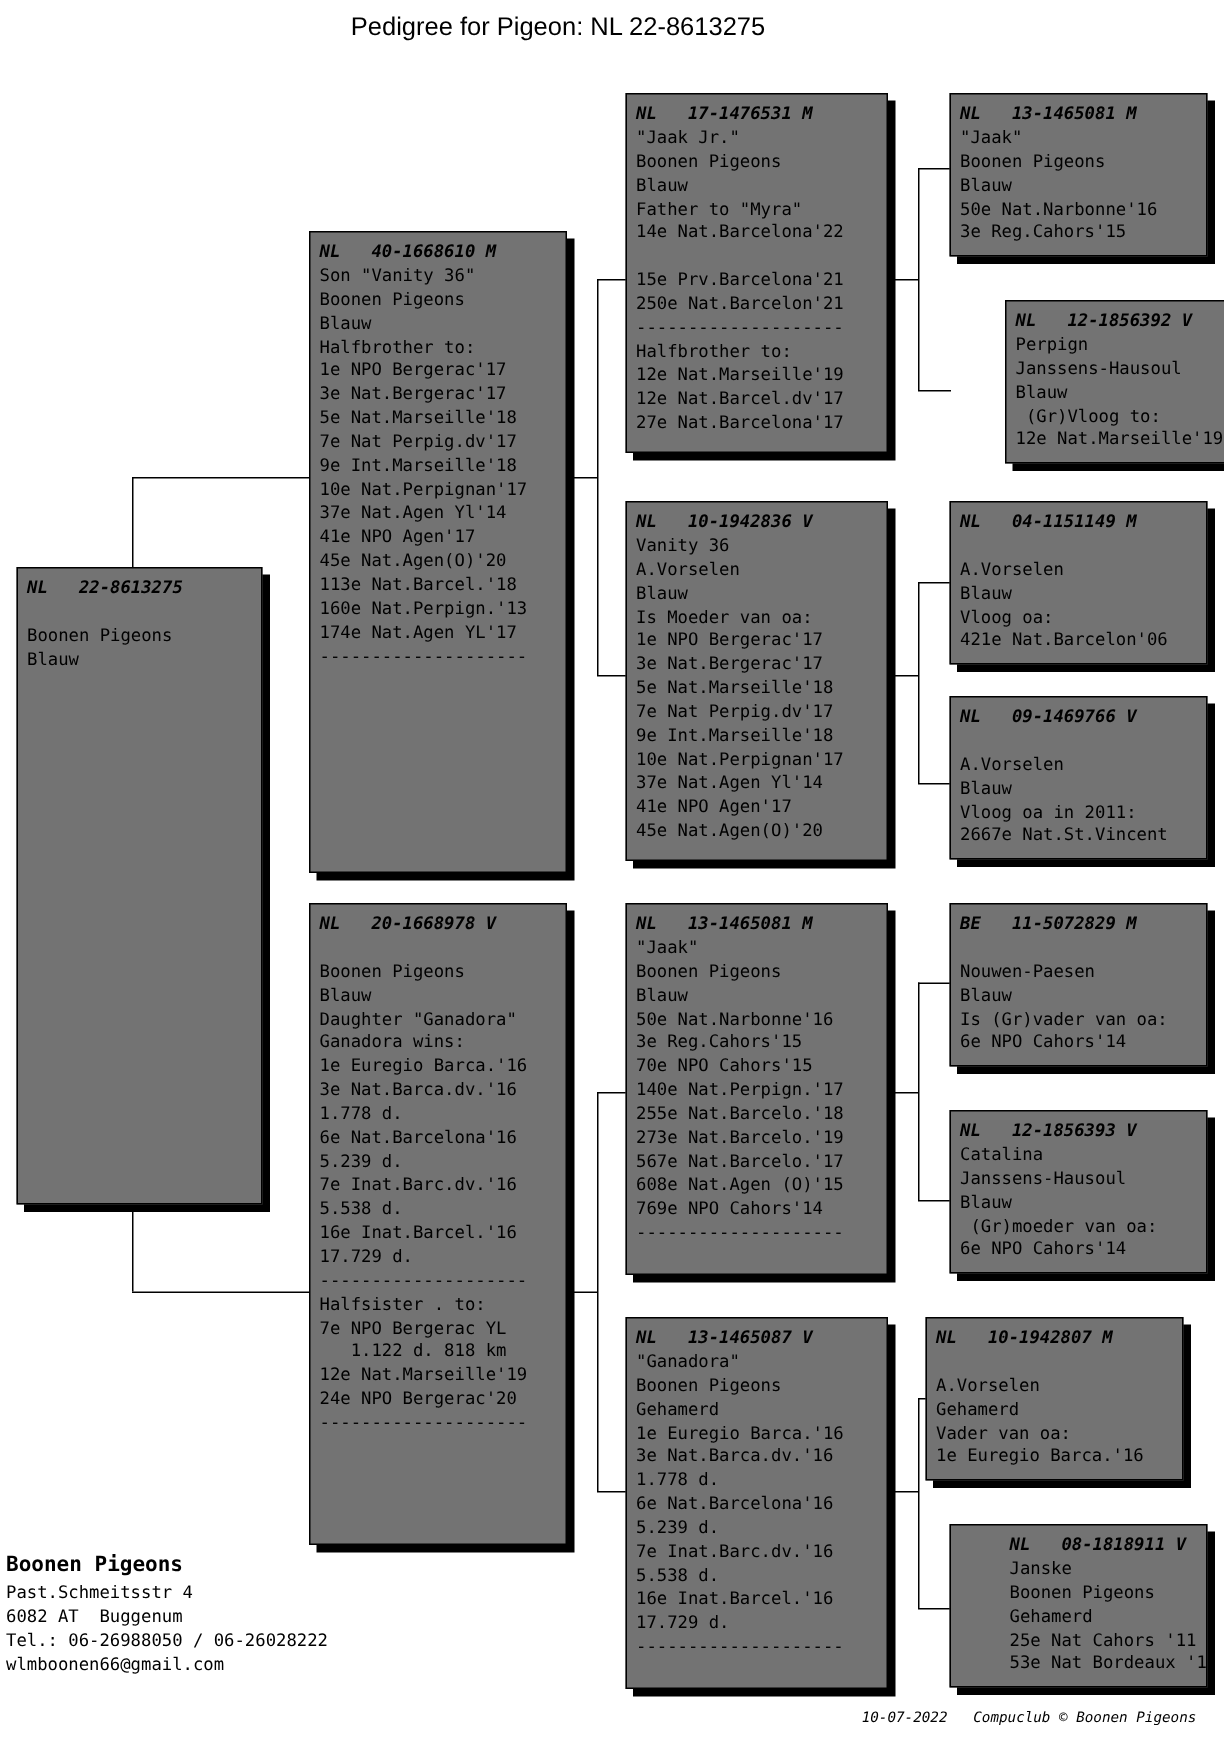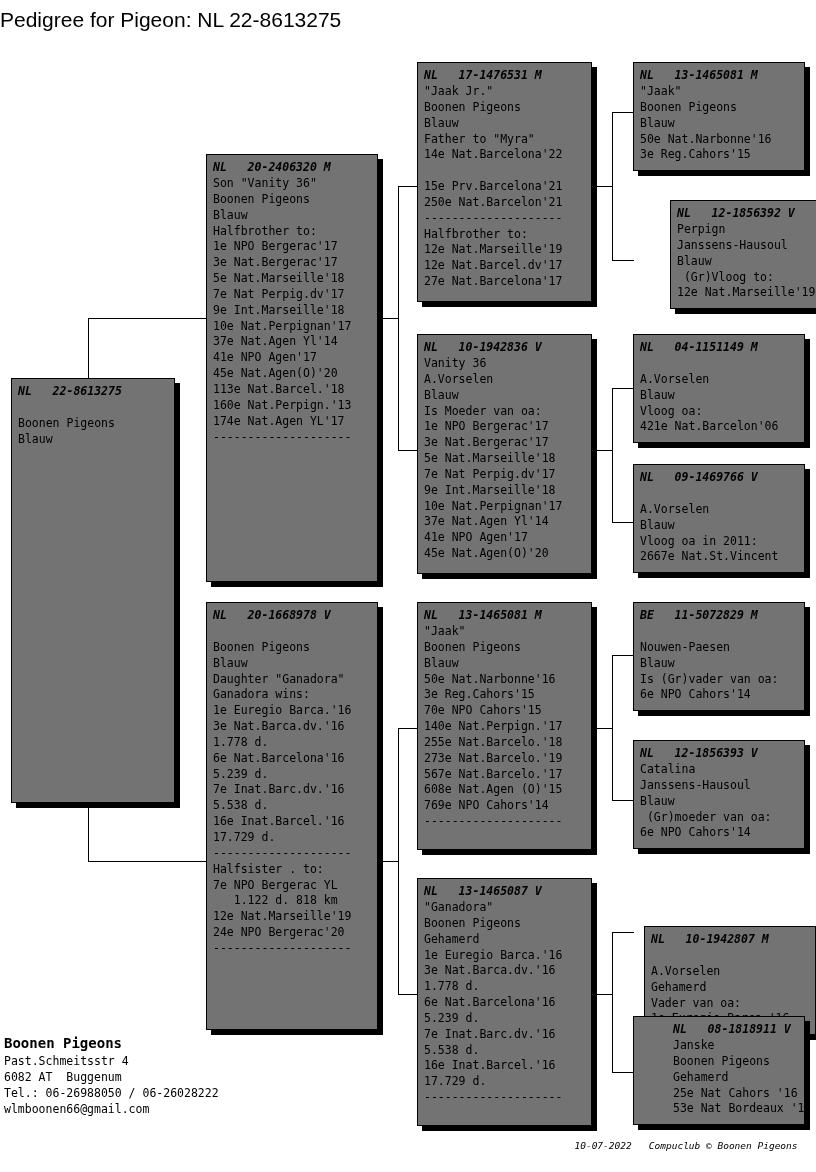--- a/index.html
+++ b/index.html
@@ -22,22 +22,23 @@
     left: 0; top: 0;
     width: 816px;
     height: 1172px;
   }
 
   .title {
     position: absolute;
     left: 0;
     top: 8px;
     width: 744px;
+    text-align: center;
     font-family: "Liberation Sans", sans-serif;
-    font-size: 21px;
+    font-size: 17px;
     font-weight: normal;
     letter-spacing: 0px;
     color: #000;
   }
 
   
   .box {
     position: absolute;
     box-sizing: border-box;
     background: #737373;
@@ -153,21 +154,21 @@
   <div class="conn v" style="left:612px; top:932px; height:140px;"></div>
   <div class="conn h" style="left:612px; top:932px; width:22px;"></div>
   <div class="conn h" style="left:612px; top:1072px; width:22px;"></div>
 
   <div class="box" style="left:11px; top:378px; width:164px; height:425px;">
     <div class="hdr">NL   22-8613275</div>
     <div class="body"><span class="ln">&nbsp;</span><span class="ln">Boonen Pigeons</span><span class="ln">Blauw</span></div>
   </div>
 
   <div class="box" style="left:206px; top:154px; width:172px; height:428px;">
-    <div class="hdr">NL   20-2406320 M</div>
+    <div class="hdr">NL   40-1668610 M</div>
     <div class="body"><span class="ln">Son "Vanity 36"</span><span class="ln">Boonen Pigeons</span><span class="ln">Blauw</span><span class="ln">Halfbrother to:</span><span class="ln">1e NPO Bergerac'17</span><span class="ln">3e Nat.Bergerac'17</span><span class="ln">5e Nat.Marseille'18</span><span class="ln">7e Nat Perpig.dv'17</span><span class="ln">9e Int.Marseille'18</span><span class="ln">10e Nat.Perpignan'17</span><span class="ln">37e Nat.Agen Yl'14</span><span class="ln">41e NPO Agen'17</span><span class="ln">45e Nat.Agen(O)'20</span><span class="ln">113e Nat.Barcel.'18</span><span class="ln">160e Nat.Perpign.'13</span><span class="ln">174e Nat.Agen YL'17</span><span class="ln">--------------------</span></div>
   </div>
 
   <div class="box" style="left:206px; top:602px; width:172px; height:428px;">
     <div class="hdr">NL   20-1668978 V</div>
     <div class="body"><span class="ln">&nbsp;</span><span class="ln">Boonen Pigeons</span><span class="ln">Blauw</span><span class="ln">Daughter "Ganadora"</span><span class="ln">Ganadora wins:</span><span class="ln">1e Euregio Barca.'16</span><span class="ln">3e Nat.Barca.dv.'16</span><span class="ln">1.778 d.</span><span class="ln">6e Nat.Barcelona'16</span><span class="ln">5.239 d.</span><span class="ln">7e Inat.Barc.dv.'16</span><span class="ln">5.538 d.</span><span class="ln">16e Inat.Barcel.'16</span><span class="ln">17.729 d.</span><span class="ln">--------------------</span><span class="ln">Halfsister . to:</span><span class="ln">7e NPO Bergerac YL</span><span class="ln">   1.122 d. 818 km</span><span class="ln">12e Nat.Marseille'19</span><span class="ln">24e NPO Bergerac'20</span><span class="ln">--------------------</span></div>
   </div>
 
   <div class="box" style="left:417px; top:62px; width:175px; height:240px;">
     <div class="hdr">NL   17-1476531 M</div>
@@ -212,28 +213,28 @@
   <div class="box" style="left:633px; top:602px; width:172px; height:109px;">
     <div class="hdr">BE   11-5072829 M</div>
     <div class="body"><span class="ln">&nbsp;</span><span class="ln">Nouwen-Paesen</span><span class="ln">Blauw</span><span class="ln">Is (Gr)vader van oa:</span><span class="ln">6e NPO Cahors'14</span></div>
   </div>
 
   <div class="box" style="left:633px; top:740px; width:172px; height:109px;">
     <div class="hdr">NL   12-1856393 V</div>
     <div class="body"><span class="ln">Catalina</span><span class="ln">Janssens-Hausoul</span><span class="ln">Blauw</span><span class="ln"> (Gr)moeder van oa:</span><span class="ln">6e NPO Cahors'14</span></div>
   </div>
 
-  <div class="box" style="left:644px; top:878px; width:172px; height:109px;margin-top:48px;">
+  <div class="box" style="left:617px; top:878px; width:172px; height:109px;">
     <div class="hdr">NL   10-1942807 M</div>
     <div class="body"><span class="ln">&nbsp;</span><span class="ln">A.Vorselen</span><span class="ln">Gehamerd</span><span class="ln">Vader van oa:</span><span class="ln">1e Euregio Barca.'16</span></div>
   </div>
 
   <div class="box" style="left:633px; top:1016px; width:172px; height:109px;padding-left:33px;">
     <div class="hdr">NL   08-1818911 V</div>
-    <div class="body"><span class="ln">Janske</span><span class="ln">Boonen Pigeons</span><span class="ln">Gehamerd</span><span class="ln">25e Nat Cahors '16</span><span class="ln">53e Nat Bordeaux '10</span></div>
+    <div class="body"><span class="ln">Janske</span><span class="ln">Boonen Pigeons</span><span class="ln">Gehamerd</span><span class="ln">25e Nat Cahors '11</span><span class="ln">53e Nat Bordeaux '10</span></div>
   </div>
 
   <div class="footer-left">
     <div class="fl-name">Boonen Pigeons</div>
     <div class="fl-line">Past.Schmeitsstr 4</div>
     <div class="fl-line">6082 AT  Buggenum</div>
     <div class="fl-line">Tel.: 06-26988050 / 06-26028222</div>
     <div class="fl-line">wlmboonen66@gmail.com</div>
   </div>
 

